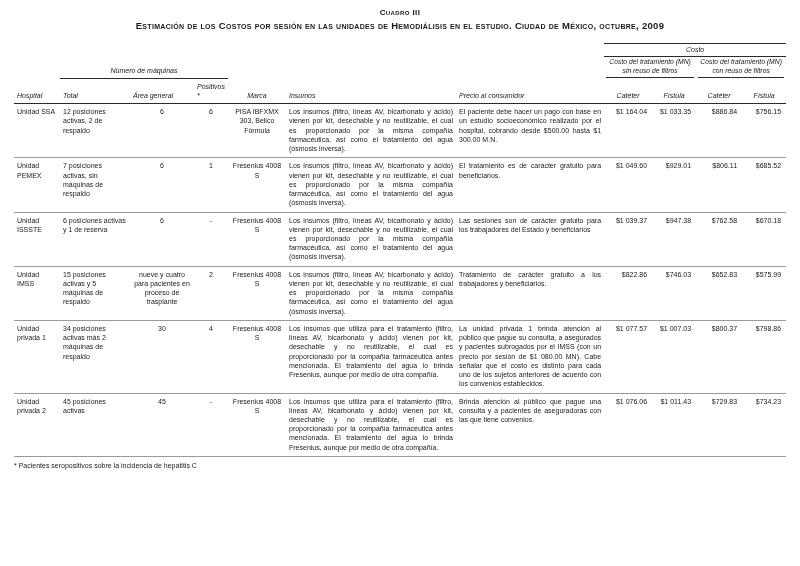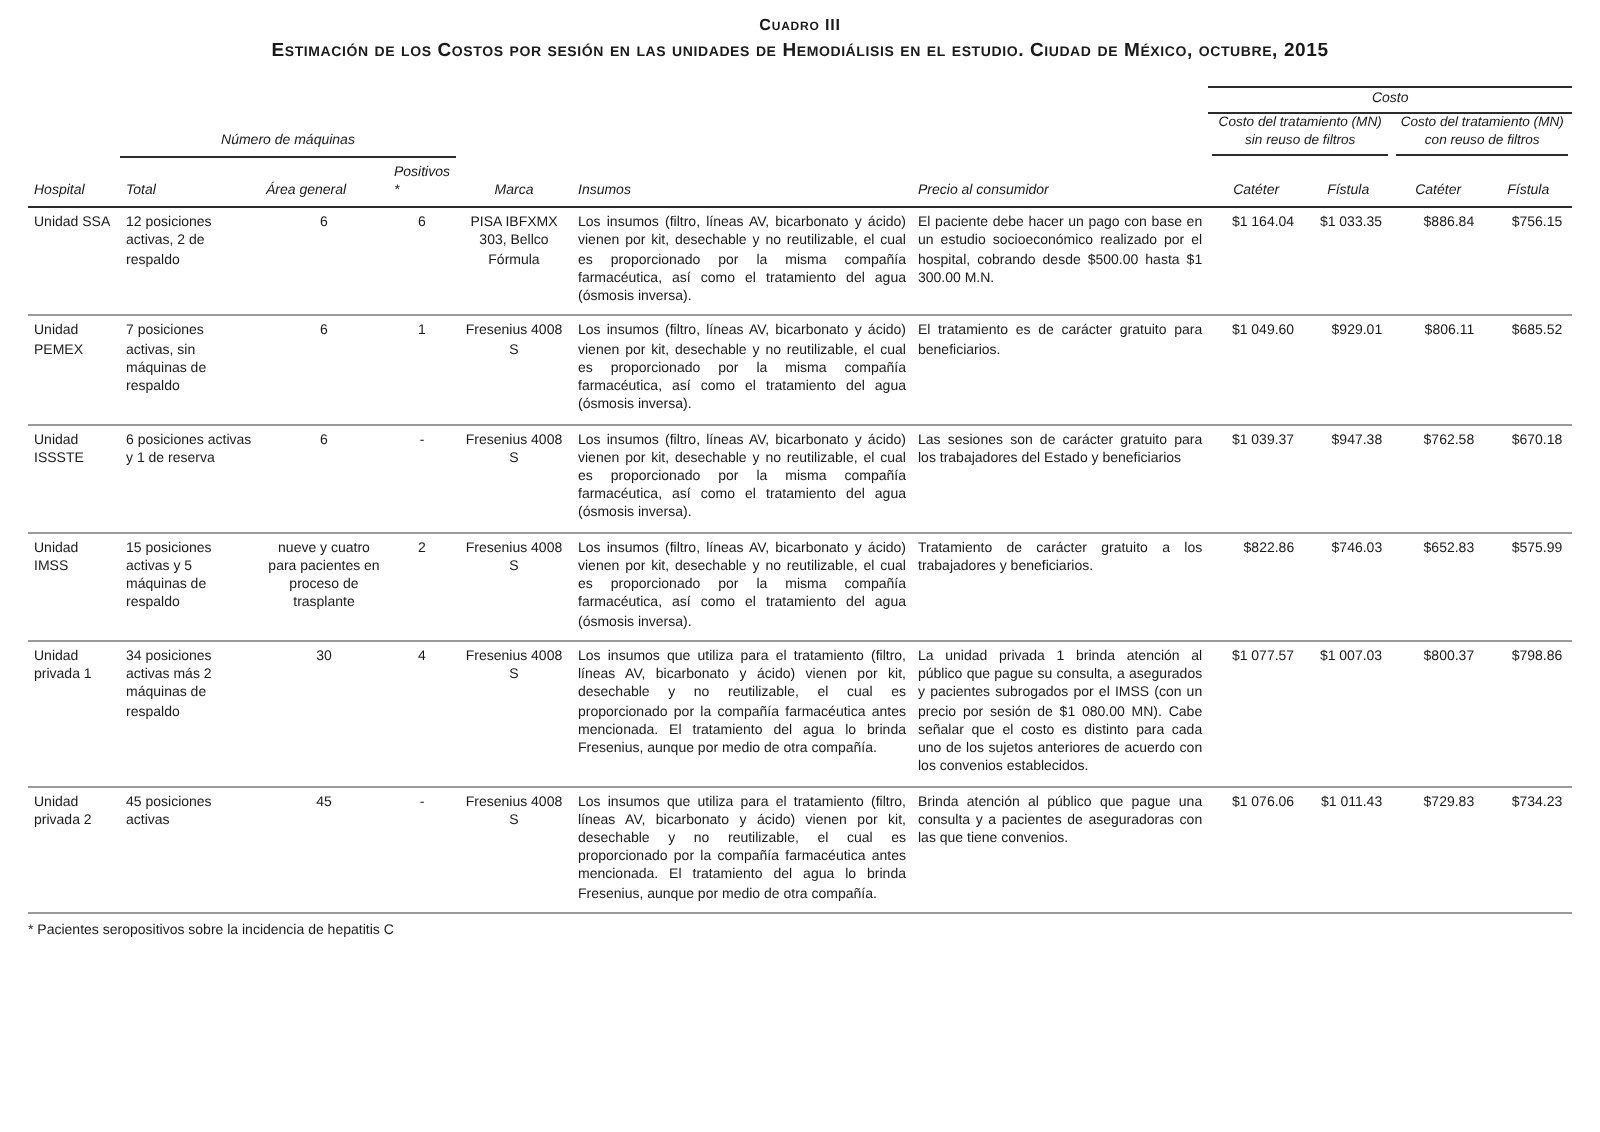--- a/index.html
+++ b/index.html
@@ -42,21 +42,21 @@
   .just { text-align:justify; }
   .hosp { }
   tr.colhead .tc { text-align:center; }
   .footnote { font-size:7px; margin-top:5px; }
 </style>
 </head>
 <body>
 
 <div class="page">
   <div class="title">Cuadro III</div>
-  <div class="subtitle">Estimación de los Costos por sesión en las unidades de Hemodiálisis en el estudio. Ciudad de México, octubre, 2015</div>
+  <div class="subtitle">Estimación de los Costos por sesión en las unidades de Hemodiálisis en el estudio. Ciudad de México, octubre, 2009</div>
 
   <table>
     <colgroup>
       <col style="width:46px">
         <col style="width:70px">
         <col style="width:64px">
         <col style="width:34px">
       <col style="width:58px">
         <col style="width:170px">
         <col style="width:148px">

